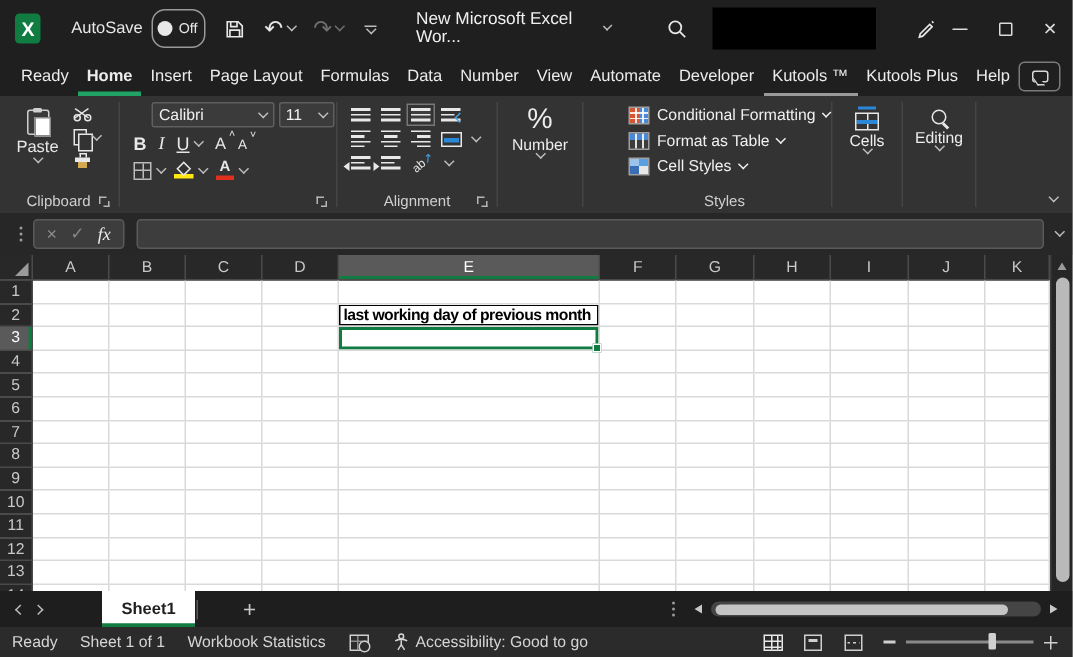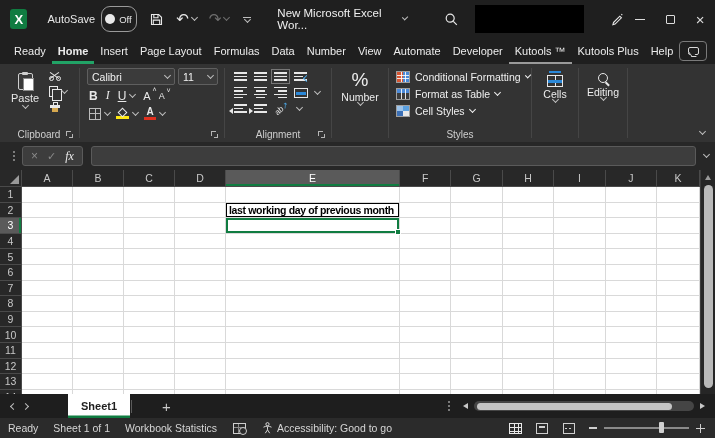--- a/index.html
+++ b/index.html
@@ -80,21 +80,21 @@
   .copyic::after{content:'';position:absolute;left:1.5px;top:1.5px;width:8px;height:10px;border:1px solid #e8e8e8;background:#333;}
   .painter{display:flex;flex-direction:column;align-items:center;width:12px;}
   .painter i{width:5px;height:3px;border:1px solid #e8e8e8;border-bottom:none;display:block;}
   .painter b{width:10px;height:3px;background:#e8e8e8;display:block;}
   .painter u{width:6px;height:4px;background:#d6a84f;display:block;}
 
   
   .g-font{width:142px;}
   .combo{height:17px;background:#3b3b3b;border:1px solid #5f5f5f;border-radius:2px;display:flex;align-items:center;
          justify-content:space-between;padding:0 4px;font-size:10.5px;color:#f2f2f2;}
-  .fontrow1{gap:3px;margin-left:6px;}
+  .fontrow1{gap:3px;margin-left:20px;}
   .fontrow{gap:8px;margin-left:8px;margin-top:3px;height:15px;}
   .bbtn{font-weight:700;font-size:12px;}
   .ibtn{font-style:italic;font-family:"Liberation Serif",serif;font-size:12px;}
   .ubtn{text-decoration:underline;font-size:12px;}
   .fsz{position:relative;font-size:11px;font-weight:500;}
   .fsz sup{position:absolute;top:-4px;right:-6px;font-size:7px;color:#e8e8e8;}
   .bordersic{width:12px;height:12px;border:1px solid #bbb;
     background:linear-gradient(#bbb,#bbb) center/100% 1px no-repeat,linear-gradient(#bbb,#bbb) center/1px 100% no-repeat;}
   .fillic{display:flex;flex-direction:column;align-items:center;gap:1px;}
   .fillic i{width:7px;height:7px;border:1px solid #e8e8e8;transform:rotate(45deg);display:block;margin-bottom:-1px;}
@@ -122,21 +122,21 @@
   .indentic.out::after{border-left:none;border-right:4px solid #e8e8e8;}
   .orientic{font-size:8px;color:#e8e8e8;transform:rotate(-40deg);display:inline-block;}
   .orientic i{color:#4aa3e0;font-style:normal;}
 
   
   .g-number{width:54px;align-items:center;}
   .pct{font-size:19px;color:#ededed;line-height:20px;margin-top:2px;}
   .numlbl{font-size:10.5px;color:#ededed;margin-top:1px;}
 
   
-  .g-styles{width:140px;padding-left:6px;}
+  .g-styles{width:140px;padding-left:6px;margin-left:23px;}
   .strow{display:flex;align-items:center;gap:5px;height:17px;}
   .strow span{font-size:10.5px;color:#f0f0f0;white-space:nowrap;}
   .si{width:14px;height:12px;border:1px solid #9f9f9f;flex:none;}
   .si0{background:
        repeating-linear-gradient(0deg,transparent 0 2.6px,rgba(255,255,255,.85) 2.6px 3.6px),
        repeating-linear-gradient(90deg,transparent 0 3.6px,rgba(255,255,255,.85) 3.6px 4.6px),
        linear-gradient(90deg,#d65532 0 50%,#4a89d8 50%);}
   .si1{background:
        repeating-linear-gradient(90deg,transparent 0 3.6px,rgba(255,255,255,.85) 3.6px 4.6px),
        linear-gradient(to bottom,#4a89d8 0 4px,#3c3c3c 4px);}

